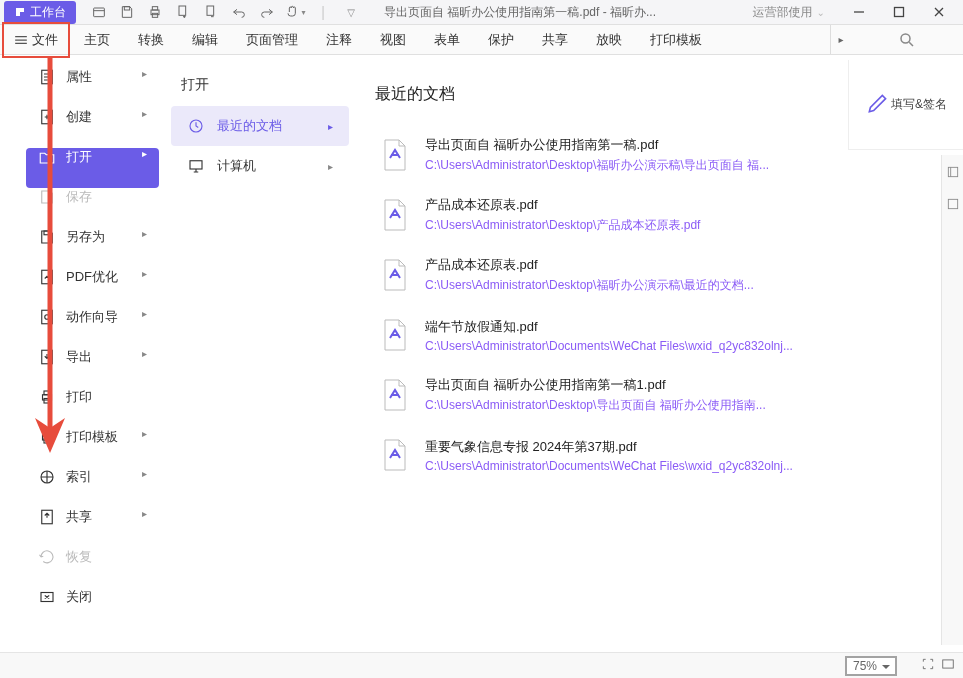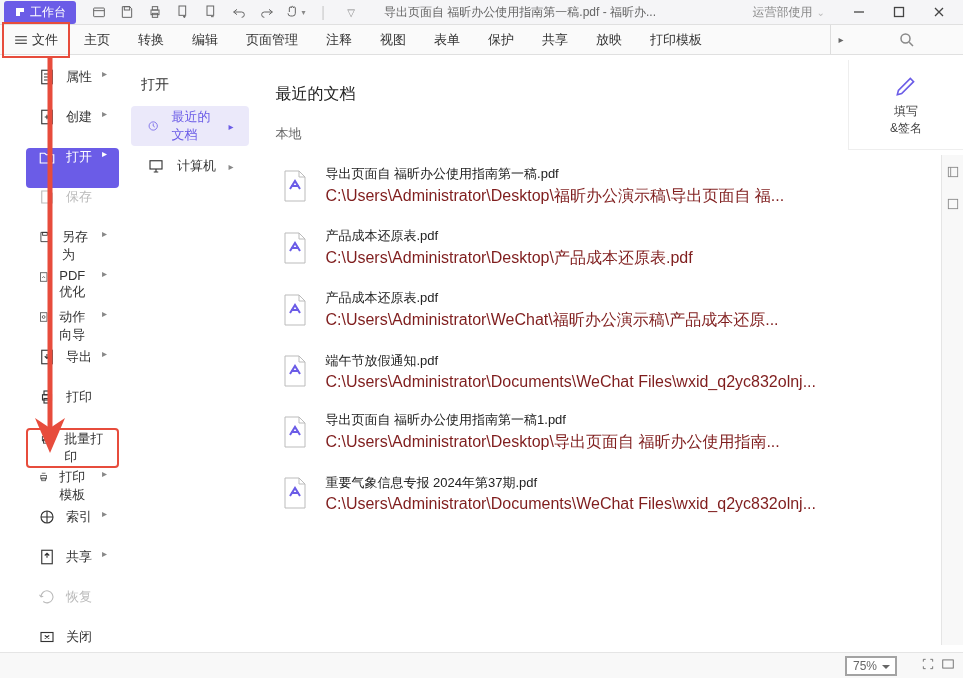--- a/index.html
+++ b/index.html
@@ -24,21 +24,21 @@
 .menu-item { font-size: 13px; color: #333; padding: 0 14px; height: 100%; display: flex; align-items: center; cursor: pointer; }
 .menu-item.file { border: 2px solid #e74c3c; padding: 16px 10px; margin-left: 2px; }
 .menu-file-icon { margin-right: 4px; display: inline-flex; }
 .menu-file-icon svg { width: 14px; height: 10px; stroke: #555; stroke-width: 1.5; fill: none; }
 .menubar-right { margin-left: auto; display: flex; align-items: center; border-left: 1px solid #ddd; height: 100%; }
 .menu-arrow { width: 20px; height: 100%; display: flex; align-items: center; justify-content: center; }
 .search-area { width: 112px; height: 100%; display: flex; align-items: center; justify-content: center; }
 .search-area svg { width: 18px; height: 18px; fill: none; stroke: #888; stroke-width: 2; }
 
 
-.sec-toolbar { position: absolute; right: 0; top: 60px; width: 115px; height: 90px; border-left: 1px solid #eee; border-bottom: 1px solid #eee; display: flex; align-items: center; justify-content: center; flex-direction: column; color: #444; font-size: 12px; }
+.sec-toolbar { position: absolute; right: 0; top: 60px; width: 115px; height: 90px; border-left: 1px solid #eee; border-bottom: 1px solid #eee; display: flex; align-items: center; justify-content: center; flex-direction: row; color: #444; font-size: 12px; }
 .sec-toolbar svg { width: 26px; height: 26px; fill: none; stroke: #6b5ce7; stroke-width: 1.5; margin-bottom: 4px; }
 
 
 .file-menu { position: absolute; left: 20px; top: 60px; width: 820px; height: 615px; background: #fff; display: flex; }
 .file-col1 { width: 145px; padding: 8px 0; }
 .col1-item { height: 40px; display: flex; align-items: flex-start; padding: 0 12px; font-size: 13px; color: #333; cursor: pointer; gap: 10px; position: relative; border-radius: 4px; margin: 0 6px; }
 .col1-item.selected { background: #6b5ce7; color: #fff; }
 .col1-item.highlighted { border: 2px solid #e74c3c; }
 .col1-item.disabled { color: #bbb; }
 .col1-item .chev { margin-left: auto; font-size: 10px; color: #888; }
@@ -54,21 +54,21 @@
 .col2-item svg { width: 18px; height: 18px; fill: none; stroke: currentColor; stroke-width: 1.5; }
 
 .file-col3 { flex: 1; padding: 24px 20px; }
 .col3-title { font-size: 16px; color: #222; margin-bottom: 20px; }
 .col3-subtitle { font-size: 13px; color: #666; margin-bottom: 12px; }
 .recent-item { display: flex; gap: 14px; padding: 10px 4px; cursor: pointer; align-items: center; }
 .recent-icon { width: 32px; height: 40px; flex-shrink: 0; display: flex; align-items: center; justify-content: center; }
 .recent-icon svg { width: 28px; height: 34px; }
 .recent-text { flex: 1; overflow: hidden; }
 .recent-name { font-size: 13px; color: #222; margin-bottom: 3px; white-space: nowrap; overflow: hidden; text-overflow: ellipsis; }
-.recent-path { font-size: 16px; color: #7f1d1d; white-space: nowrap; overflow: hidden; text-overflow: ellipsis; }
+.recent-path { font-size: 12px; color: #8b5cf6; white-space: nowrap; overflow: hidden; text-overflow: ellipsis; }
 
 
 .right-sidebar { position: absolute; right: 0; top: 155px; width: 22px; height: 490px; background: #f8f8f8; border-left: 1px solid #e5e5e5; display: flex; flex-direction: column; align-items: center; padding-top: 10px; gap: 14px; }
 .right-sidebar svg { width: 14px; height: 14px; fill: none; stroke: #888; stroke-width: 1.5; }
 
 
 .statusbar { position: absolute; bottom: 0; left: 0; right: 0; height: 26px; background: #f8f8f8; border-top: 1px solid #e5e5e5; display: flex; align-items: center; justify-content: flex-end; padding: 0 8px; gap: 6px; font-size: 12px; color: #666; }
 .zoom-select { border: 2px solid #a3a3a3; padding: 1px 18px 1px 6px; font-size: 12px; background: #fff; position: relative; }
 .zoom-select::after { content: ""; position: absolute; right: 5px; top: 7px; border-left: 4px solid transparent; border-right: 4px solid transparent; border-top: 4px solid #666; }
 .statusbar svg { width: 14px; height: 14px; fill: none; stroke: #666; stroke-width: 1.5; }
@@ -270,28 +270,20 @@
         <span class="chev">▸</span>
       </div>
     <div class="col1-item">
         <svg viewBox="0 0 24 24">
           <rect x="6" y="9" width="12" height="7"></rect>
           <rect x="8" y="4" width="8" height="5"></rect>
           <rect x="8" y="14" width="8" height="6"></rect>
         </svg>
         <span>打印</span>
       </div>
-    <div class="col1-item highlighted">
-        <svg viewBox="0 0 24 24">
-          <rect x="4" y="8" width="12" height="7"></rect>
-          <rect x="8" y="4" width="12" height="7"></rect>
-          <rect x="6" y="13" width="8" height="6"></rect>
-        </svg>
-        <span>批量打印</span>
-      </div>
     <div class="col1-item">
         <svg viewBox="0 0 24 24">
           <rect x="6" y="9" width="12" height="7"></rect>
           <rect x="8" y="14" width="8" height="6"></rect>
           <path d="M8 4h8"></path>
         </svg>
         <span>打印模板</span>
         <span class="chev">▸</span>
       </div>
     <div class="col1-item">
@@ -340,21 +332,20 @@
           <rect x="4" y="5" width="16" height="11"></rect>
           <path d="M9 20h6M12 16v4"></path>
         </svg>
         <span>计算机</span>
         <span class="chev">▸</span>
       </div>
   </div>
 
   <div class="file-col3">
     <div class="col3-title">最近的文档</div>
-    <div class="col3-subtitle">本地</div>
     <div id="recent-list">
         <div class="recent-item">
     <div class="recent-icon">
       <svg viewBox="0 0 28 34">
               <path d="M4 2 h14 l6 6 v24 H4 Z" fill="#fff" stroke="#bbb" stroke-width="1"></path>
               <path d="M18 2 v6 h6" fill="none" stroke="#bbb"></path>
               <path d="M9 20 l5 -8 l5 8 M10 17 h8" stroke="#6b5ce7" stroke-width="2" fill="none"></path>
             </svg>
     </div>
     <div class="recent-text">
@@ -378,21 +369,21 @@
         <div class="recent-item">
     <div class="recent-icon">
       <svg viewBox="0 0 28 34">
               <path d="M4 2 h14 l6 6 v24 H4 Z" fill="#fff" stroke="#bbb" stroke-width="1"></path>
               <path d="M18 2 v6 h6" fill="none" stroke="#bbb"></path>
               <path d="M9 20 l5 -8 l5 8 M10 17 h8" stroke="#6b5ce7" stroke-width="2" fill="none"></path>
             </svg>
     </div>
     <div class="recent-text">
       <div class="recent-name">产品成本还原表.pdf</div>
-      <div class="recent-path">C:\Users\Administrator\WeChat\福昕办公演示稿\产品成本还原...</div>
+      <div class="recent-path">C:\Users\Administrator\Desktop\福昕办公演示稿\最近的文档...</div>
     </div>
         </div>
         <div class="recent-item">
     <div class="recent-icon">
       <svg viewBox="0 0 28 34">
               <path d="M4 2 h14 l6 6 v24 H4 Z" fill="#fff" stroke="#bbb" stroke-width="1"></path>
               <path d="M18 2 v6 h6" fill="none" stroke="#bbb"></path>
               <path d="M9 20 l5 -8 l5 8 M10 17 h8" stroke="#6b5ce7" stroke-width="2" fill="none"></path>
             </svg>
     </div>

